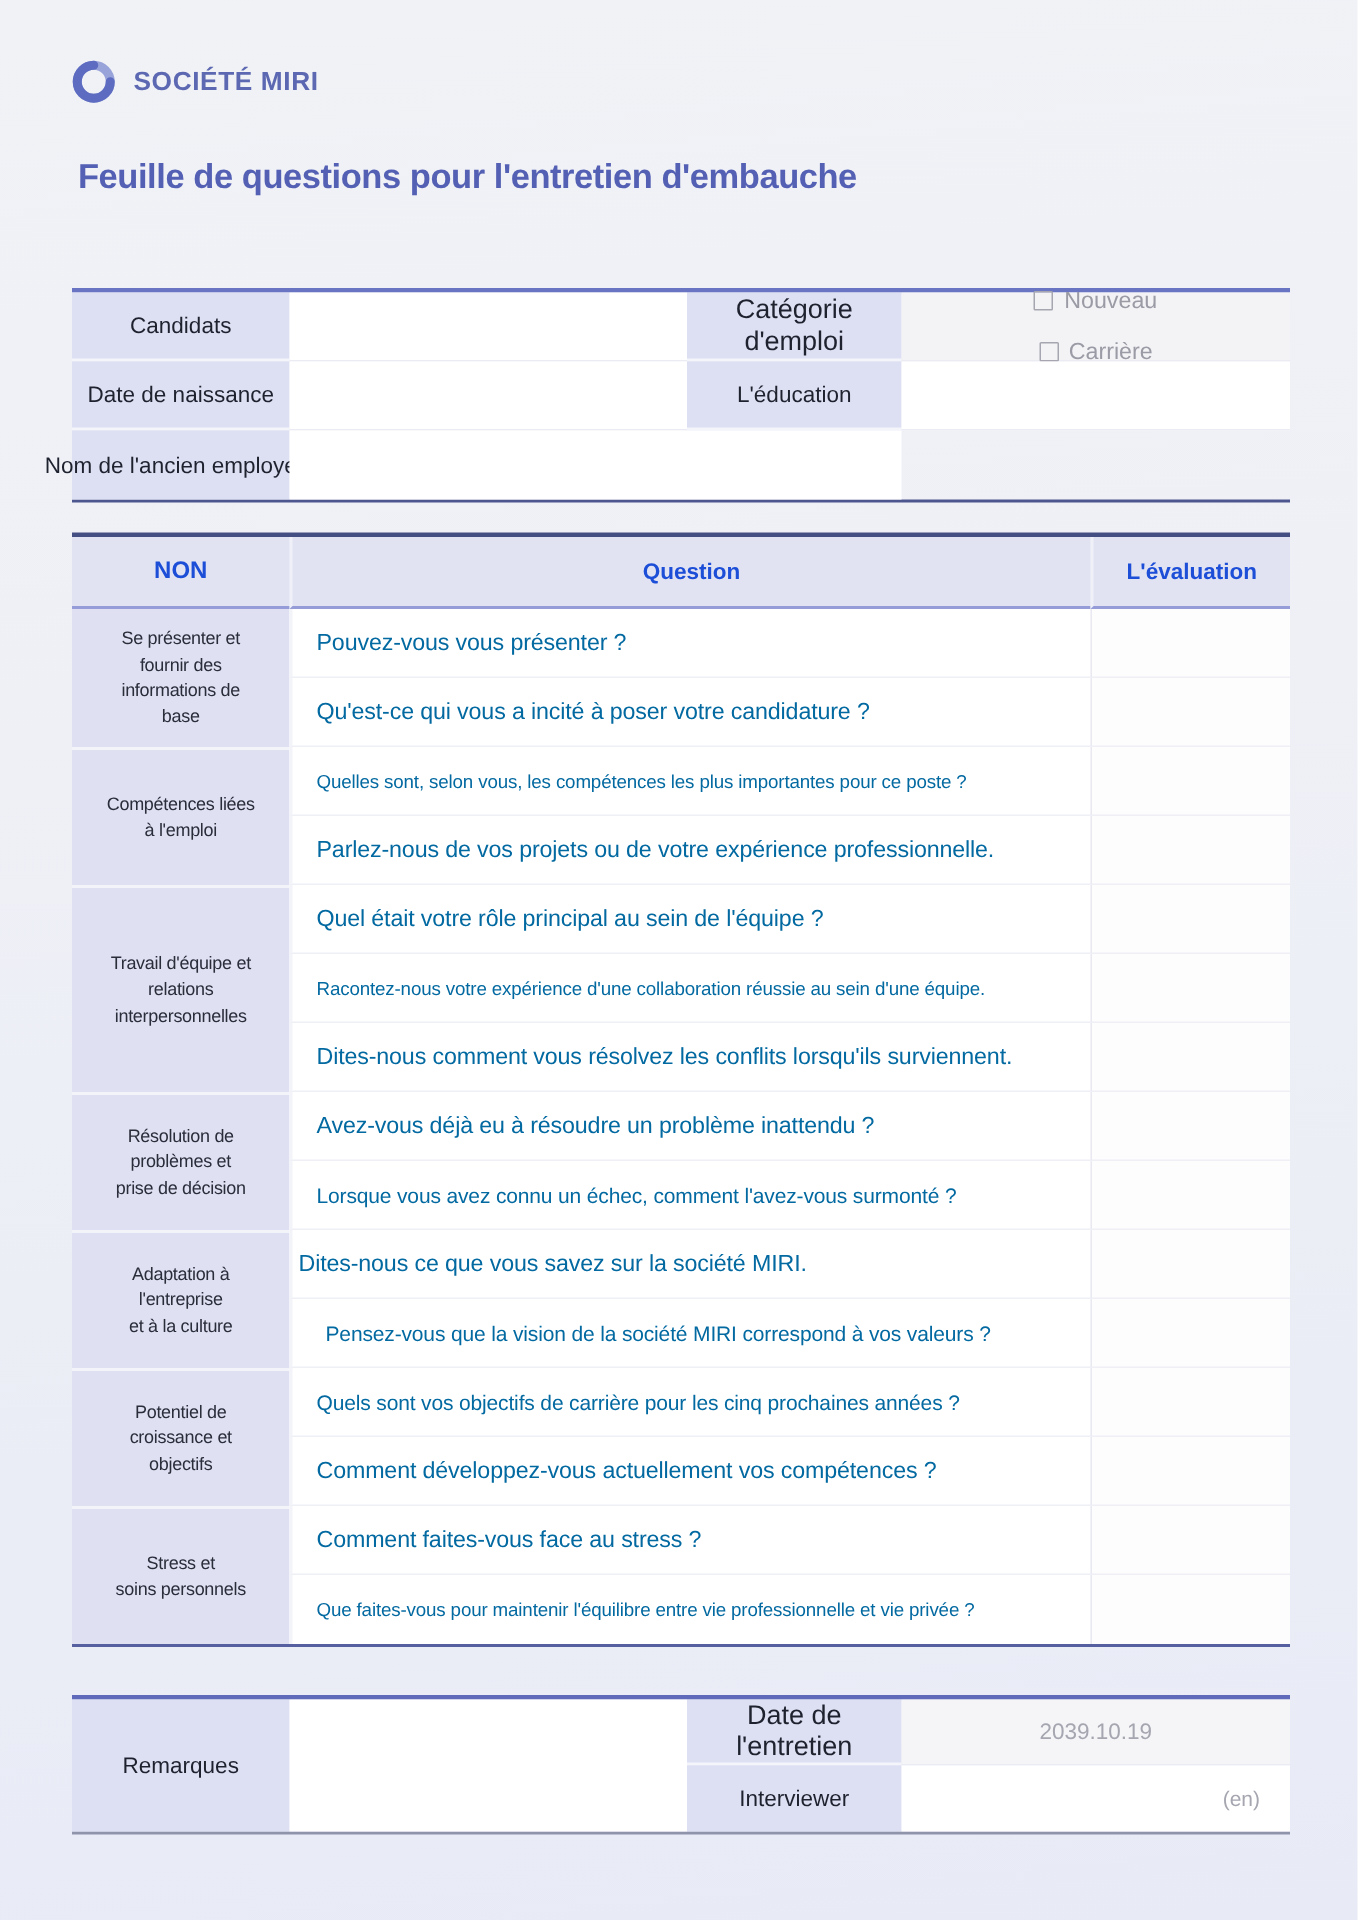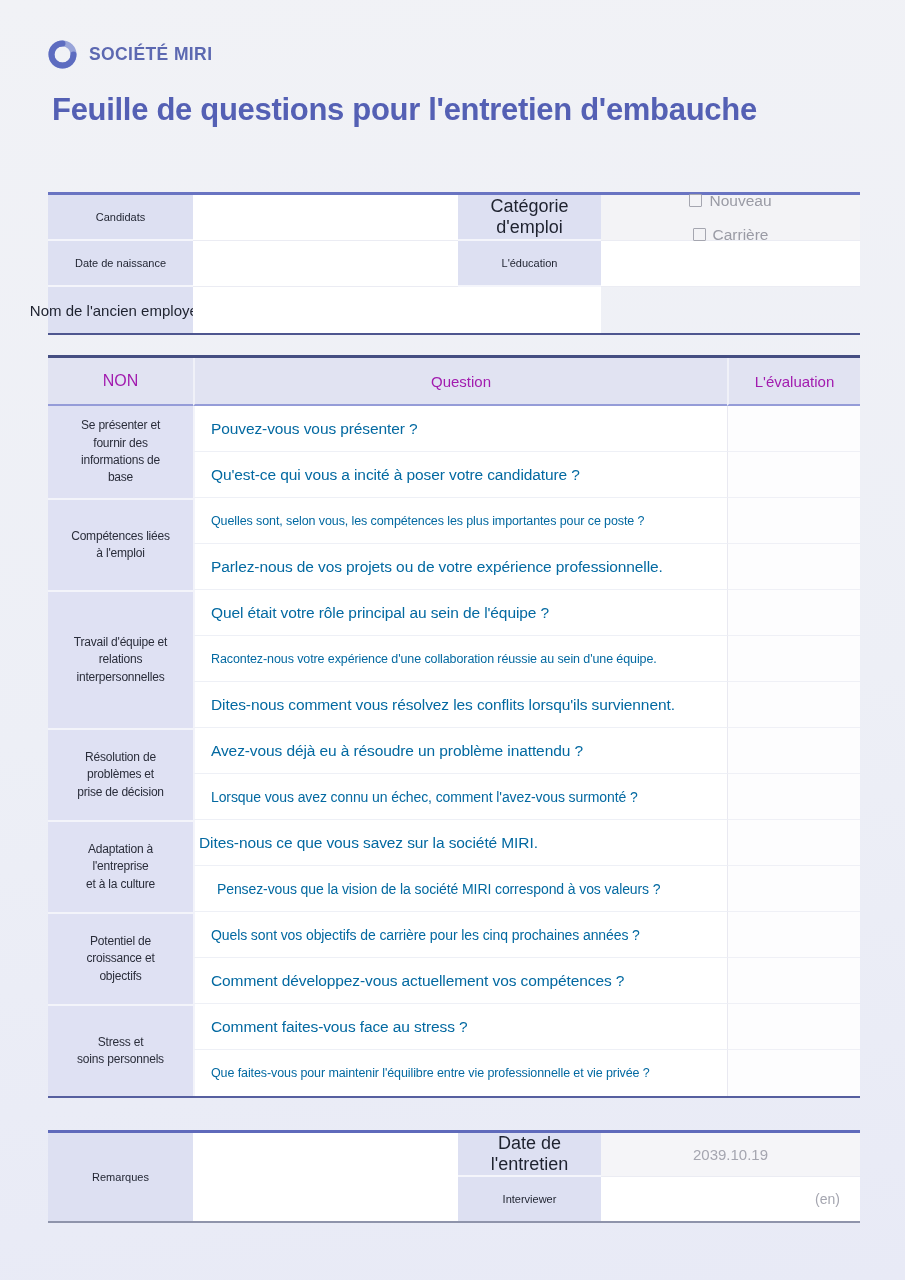--- a/index.html
+++ b/index.html
@@ -14,51 +14,51 @@
     background:linear-gradient(175deg,#f1f2f6 0%, #edeff6 55%, #e8eaf6 100%);
     overflow:hidden;
   }
   
   .brand { position:absolute; left:46px; top:38px; display:flex; align-items:center; gap:10px; }
   .brand .logo { width:33px; height:33px; display:block; }
   .brand .company {
     font-size:17.5px; font-weight:bold; letter-spacing:.4px; color:#5c68b1;
   }
   .page-title {
-    position:absolute; left:52px; top:92px; width:810px;
-    font-size:31px; font-weight:bold; letter-spacing:-.3px; color:#5460b4;
+    position:absolute; left:52px; top:104px; width:810px;
+    font-size:23px; font-weight:bold; letter-spacing:-.3px; color:#5460b4;
     white-space:nowrap;
   }
   
   .tbl { position:absolute; left:48px; width:812px; background:transparent; }
   .grid4 { display:grid; grid-template-columns:145px 265px 143px 259px; }
   .lbl {
     background:#dde0f2; display:flex; align-items:center; justify-content:center;
-    text-align:center; font-size:11px; color:#1e222f;
+    text-align:center; font-size:15px; color:#1e222f;
   }
   .val { background:#ffffff; }
   .sep-b { border-bottom:2px solid #f4f5fb; }
   .sep-v { border-bottom:1px solid #ebecf3;flex-direction:column; }
   
   #info { top:192px; border-top:3px solid #6974c2; border-bottom:2px solid #4e568f; }
   #info > div { height:46px; }
   .lbl-sm { font-size:15px; white-space:nowrap; }
   .lbl-md { font-size:18px; }
   .cat-options {
     background:#f3f3f6; display:flex; align-items:center; justify-content:center;
     gap:16px; color:#9a9ba5; font-size:15.5px;
   }
   .opt { display:flex; align-items:center; gap:7px; }
   .cbox { width:13px; height:13px; border:1.6px solid #a5a6b0; border-radius:1px; display:inline-block; }
   
   #questions { top:355px; border-top:3px solid #454e82; border-bottom:2px solid #565f9f; }
   table.qtable { border-collapse:separate; border-spacing:0; width:812px; table-layout:fixed; }
   .qtable th {
-    height:48px; background:#e1e3f2; font-weight:normal;
-    font-size:15px; color:#a21caf; border-bottom:2px solid #959cd8;
+    height:48px; background:#e1e3f2; font-weight:bold;
+    font-size:15px; color:#1d4ed8; border-bottom:2px solid #959cd8;
   }
   .qtable th.h-no { font-size:16px; }
   .qtable th.h-q, .qtable th.h-ev { border-left:2px solid #f0f1f8; }
   .qtable td { height:46px; vertical-align:middle; }
   td.cat {
     background:#dfe1f3; text-align:center; color:#2a2d3a;
     font-size:12px; line-height:1.45; white-space:pre-line; letter-spacing:-.2px;
     padding:0 20px;
   }
   td.cat.gsep { border-top:2px solid #f3f4fa; }

